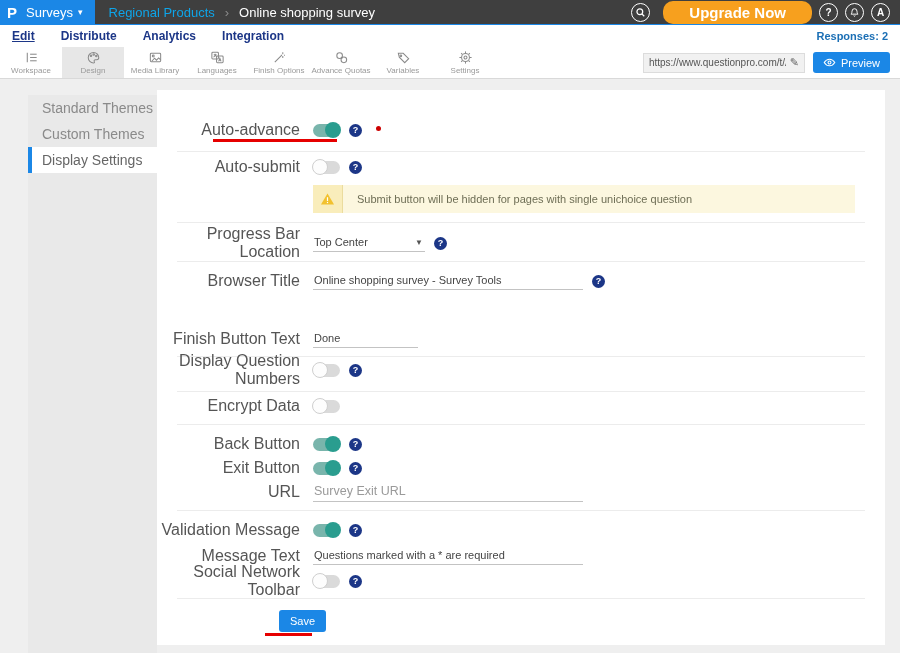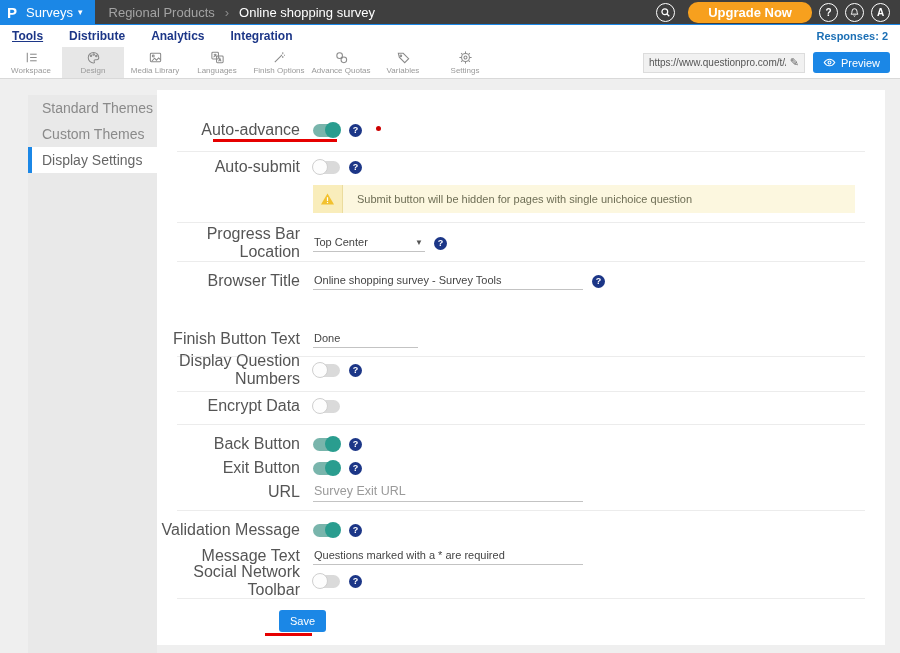--- a/index.html
+++ b/index.html
@@ -8,29 +8,29 @@
 
   
   .topbar { height:25px; background:#3F3F3F; display:flex; align-items:center;
     border-bottom:1px solid #1B87E6; }
   .logo-section { height:100%; background:#1B87E6; display:flex; align-items:center;
     padding:0 12px 0 7px; gap:9px; cursor:pointer; }
   .logo { color:#fff; font-weight:bold; font-size:15px; line-height:1; }
   .product-menu { color:#fff; font-size:13px; display:flex; align-items:center; gap:5px; }
   .product-menu .caret { font-size:9px; }
   .breadcrumb { display:flex; align-items:center; gap:10px; margin-left:14px; font-size:13px; }
-  .crumb-parent { color:#a3a3a3; }
+  .crumb-parent { color:#0ea5e9; }
   .crumb-sep { color:#8A8A8A; font-size:13px; }
   .crumb-current { color:#FFFFFF; }
   .topbar-right { margin-left:auto; display:flex; align-items:center; gap:7px; padding-right:10px; }
   .circle-btn { width:19px; height:19px; border:1px solid #fff; border-radius:50%;
     display:flex; align-items:center; justify-content:center; color:#fff;
     font-size:10px; font-weight:bold; cursor:pointer; }
   .upgrade-btn { background:#F7A01E; color:#fff; border:none; border-radius:10px;
-    font-size:13px; font-weight:bold; padding:3px 20px; cursor:pointer;
+    font-size:15px; font-weight:bold; padding:3px 26px; cursor:pointer;
     font-family:"Liberation Sans", sans-serif;margin-left:6px; }
 
   
   .section-nav { height:22px; background:#fff; display:flex; align-items:center;
     padding:0 12px; gap:26px; }
   .section-nav .nav-item { font-size:12px; font-weight:bold; color:#1C3687; cursor:pointer; }
   .section-nav .nav-item.active { text-decoration:underline; }
   .responses { margin-left:auto; font-size:11px; color:#1B6FB5; font-weight:bold; }
 
   
@@ -143,21 +143,21 @@
       <svg width="11" height="11" viewBox="0 0 16 16" stroke="#fff" fill="none" stroke-width="1.4">
           <path d="M8 2.5a3.6 3.6 0 0 0-3.6 3.6c0 3.2-1.6 4.3-1.6 4.3h10.4s-1.6-1.1-1.6-4.3A3.6 3.6 0 0 0 8 2.5z"></path>
           <path d="M6.8 12.6a1.3 1.3 0 0 0 2.4 0"></path>
         </svg>
     </span>
     <span class="circle-btn">A</span>
   </div>
 </div>
 
 <div class="section-nav">
-  <span class="nav-item active">Tools</span>
+  <span class="nav-item active">Edit</span>
   <span class="nav-item">Distribute</span>
   <span class="nav-item">Analytics</span>
   <span class="nav-item">Integration</span>
   <span class="responses">Responses: 2</span>
 </div>
 
 <div class="toolbar">
   <div class="tool-item">
     <svg width="15" height="15" viewBox="0 0 16 16">
         <line x1="3.5" y1="3" x2="3.5" y2="13"></line>

